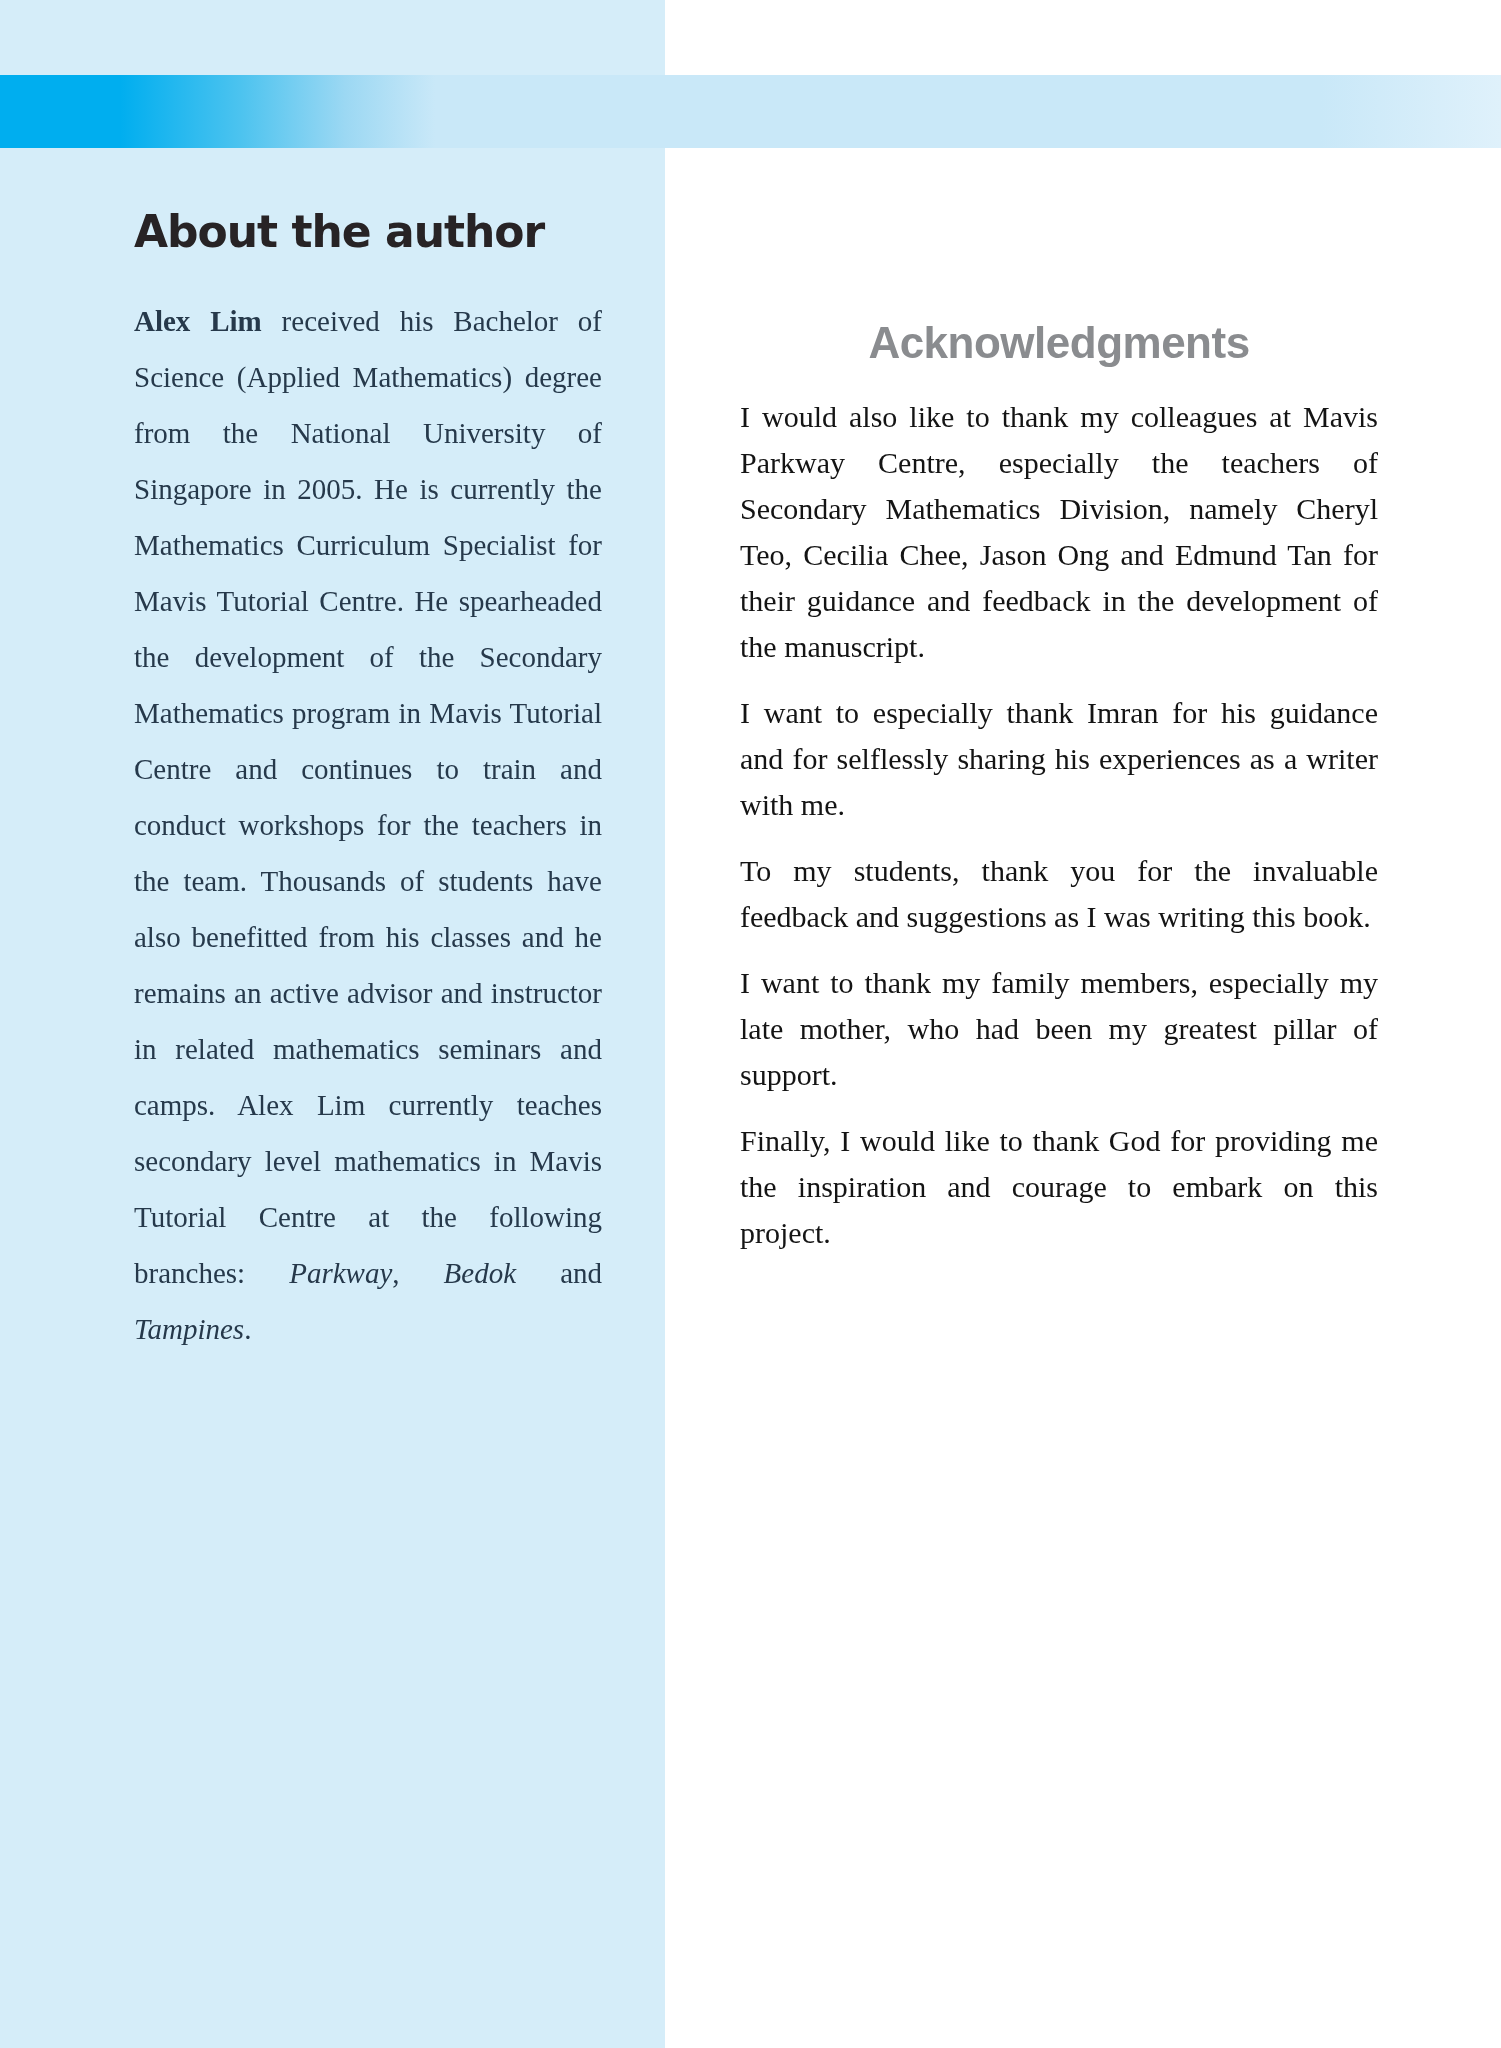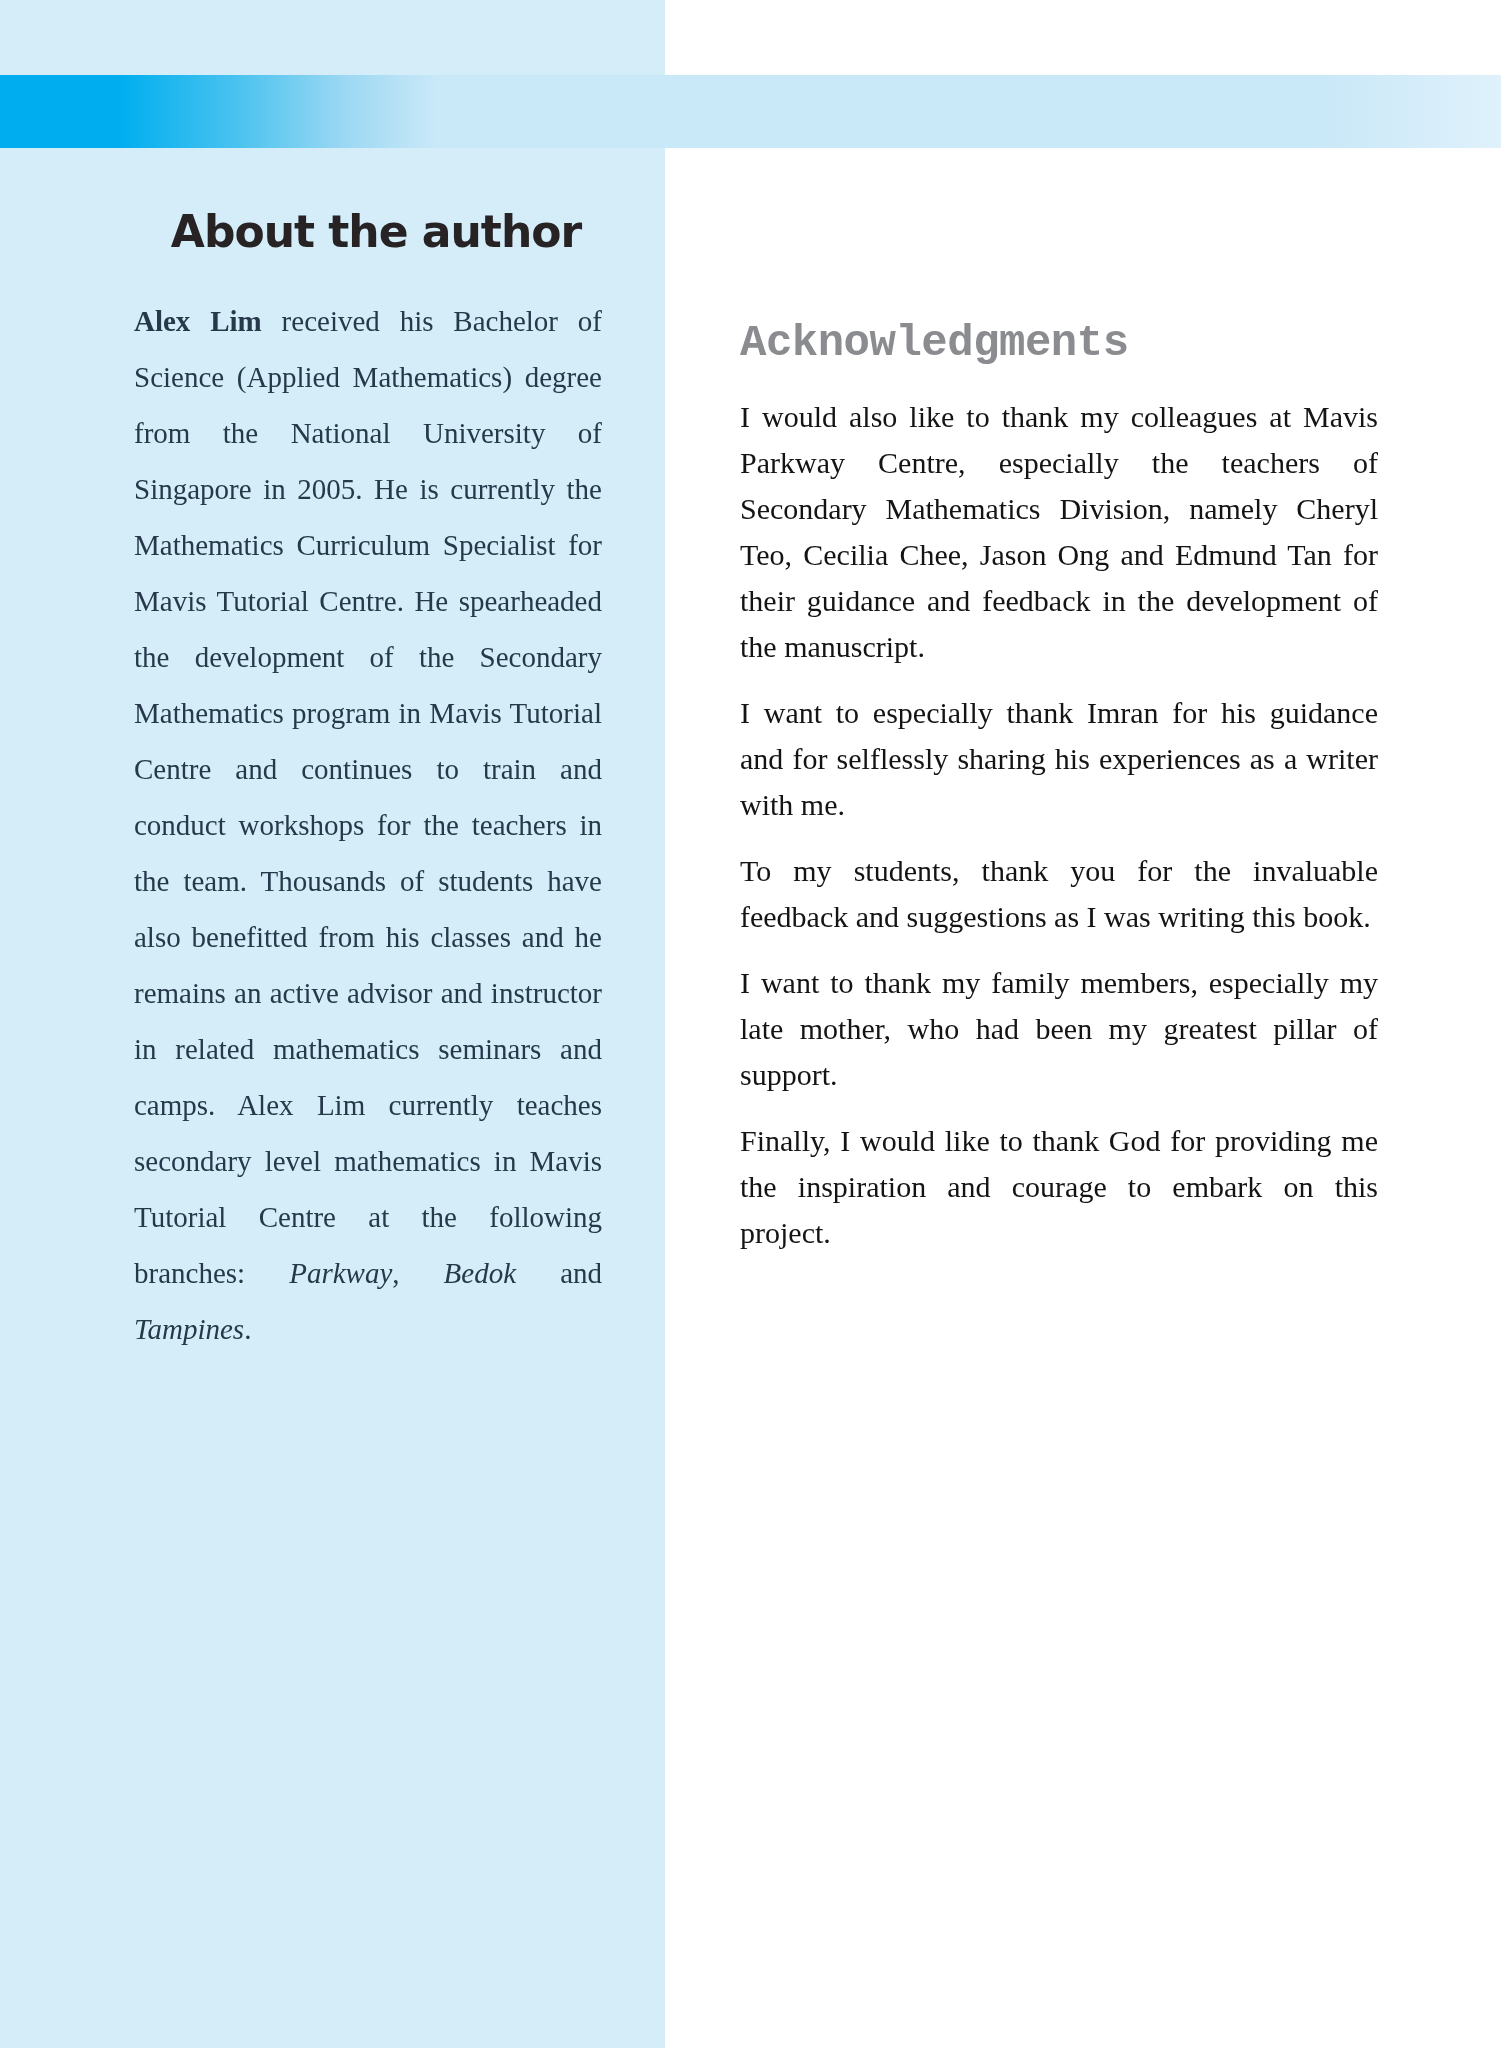--- a/index.html
+++ b/index.html
@@ -41,21 +41,20 @@
     width: 500px;
   }
   .about-title {
     font-family: "DejaVu Sans", sans-serif;
     font-weight: bold;
     font-size: 44px;
     line-height: 50px;
     letter-spacing: -1px;
     color: #272325;
     margin: 0 0 36px 16px;
-    text-align: center;
   }
   .about-body {
     font-size: 29px;
     line-height: 56px;
     text-align: justify;
     color: #26394b;
     margin: 16px;
   }
   .lead-bold {
     font-weight: bold;
@@ -63,27 +62,28 @@
   .branch-italic {
     font-style: italic;
   }
   .ack-section {
     position: absolute;
     left: 740px;
     top: 318px;
     width: 638px;
   }
   .ack-title {
-    font-family: Liberation Mono, monospace;
+    font-family: Liberation Sans, sans-serif;
     font-weight: bold;
     font-size: 44px;
     line-height: 50px;
     letter-spacing: -0.5px;
     color: #8a8c8f;
     margin: 0 0 26px 0;
+    text-align: center;
   }
   .ack-paragraph {
     font-size: 30px;
     line-height: 46px;
     text-align: justify;
     color: #141414;
     margin: 0 0 20px 0;
   }
 </style>
 </head>

